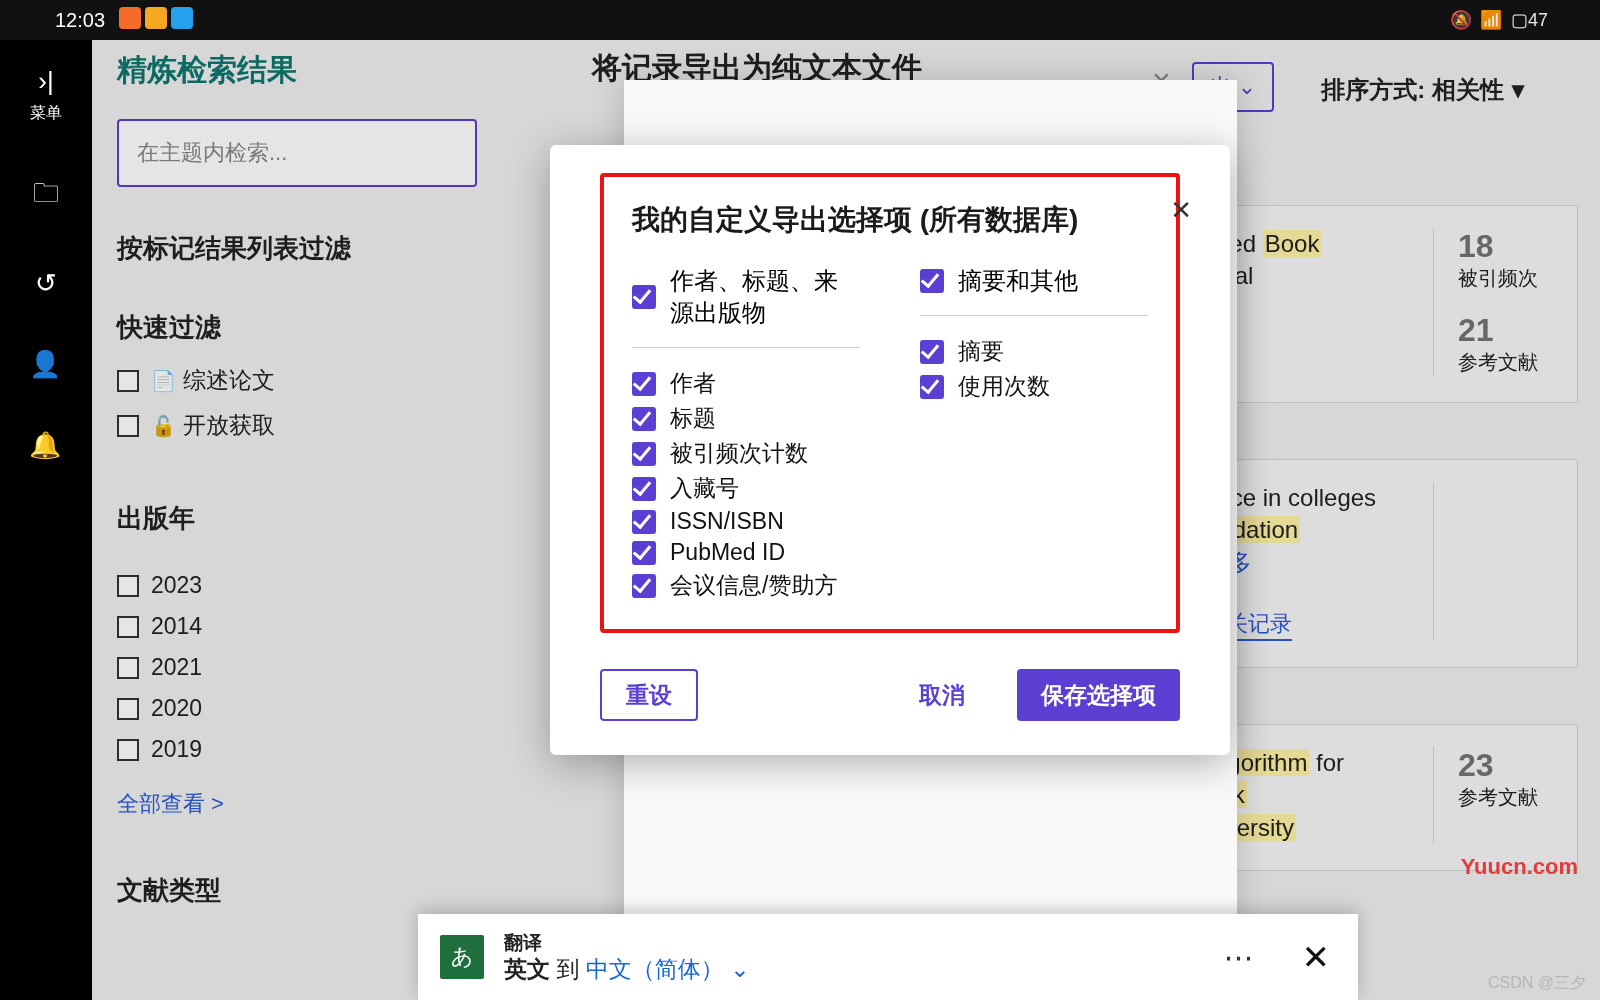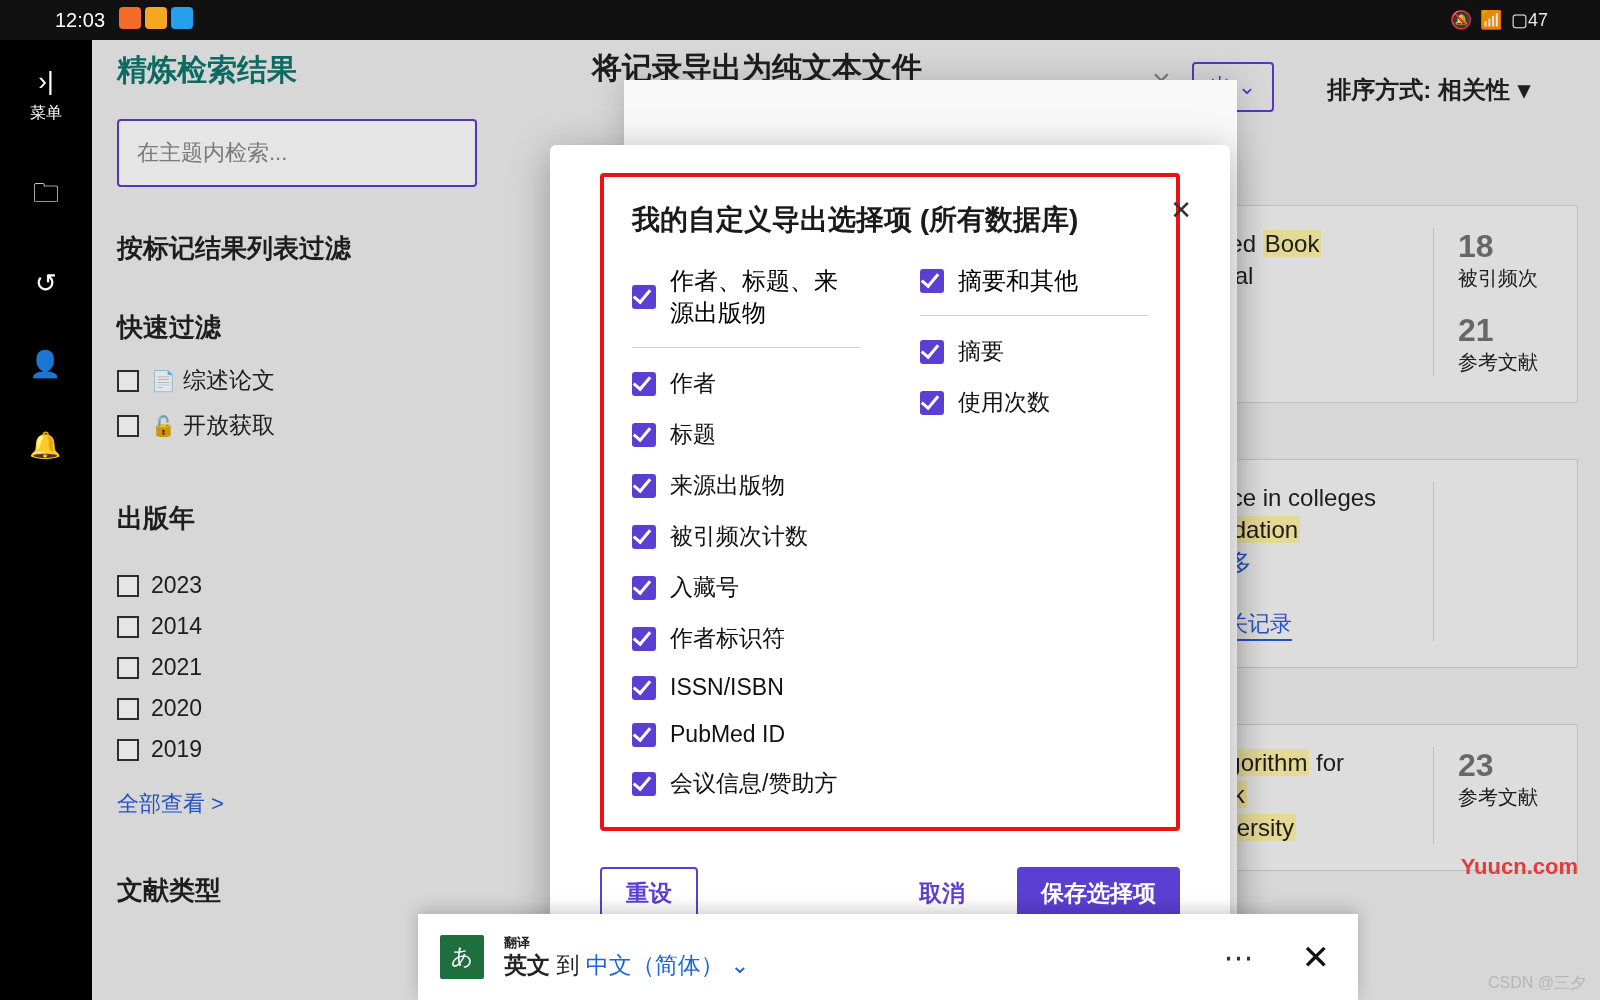--- a/index.html
+++ b/index.html
@@ -30,21 +30,21 @@
   .chk-box{ width:22px; height:22px; border:2px solid #333; background:#fff; }
   .small-icon{ width:20px; text-align:center; color:#2a5bd7; font-size:20px;}
   .years{ margin-top:36px; display:flex; flex-direction:column; gap:14px; }
   .link-more{ color:#2a5bd7; font-size:22px; margin-top:26px; display:inline-block; }
   .pubyear-h{ margin-top:60px; }
   .doctype-h{ margin-top:54px; }
   
   .top-title{ position:absolute; top:8px; left:500px; font-size:30px; font-weight:700; color:#222; }
   .outer-close{ position:absolute; top:22px; left:1060px; font-size:32px; color:#8a8a8a; }
   .out-btn{ position:absolute; top:22px; left:1100px; width:82px; height:50px; border:2px solid #5B3FD3; border-radius:4px; color:#5B3FD3; font-size:22px; display:flex; align-items:center; justify-content:center; gap:6px;}
-  .sort{ position:absolute; top:34px; right:70px; font-size:24px; font-weight:700; color:#222; display:flex; align-items:center; gap:8px;}
+  .sort{ position:absolute; top:34px; right:76px; font-size:24px; font-weight:700; color:#222; display:flex; align-items:center; gap:8px;}
   
   .cards{ position:absolute; top:165px; right:22px; width:395px; display:flex; flex-direction:column; gap:56px; }
   .card{ border:1px solid #d3d3d3; background:#f7f7f7; border-radius:2px; padding:22px 24px 26px 20px; display:flex; gap:24px; }
   .card .body{ flex:1; font-size:24px; color:#222; line-height:1.35; }
   .hl{ background:#fff2a8; padding:0 2px;}
   .more-link{ color:#2a5bd7;}
   .related-link{ color:#2a5bd7; border-bottom:2px solid #2a5bd7; font-size:22px; display:inline-block; margin-top:30px;}
   .card .meta{ width:120px; border-left:1px solid #d3d3d3; padding-left:24px; display:flex; flex-direction:column; gap:20px; }
   .big-num{ color:#737373; font-size:32px; font-weight:700; }
   .meta-label{ color:#222; font-size:20px; }
@@ -52,35 +52,35 @@
   .outer-dialog{ position:absolute; top:40px; left:532px; width:613px; height:960px; background:#f9f9f9; box-shadow:0 0 30px rgba(0,0,0,.18); }
   
   .modal{ position:absolute; top:105px; left:458px; width:680px; background:#fff; border-radius:6px; box-shadow:0 8px 40px rgba(0,0,0,.3); padding:28px 0 34px; }
   .modal-inner{ position:relative; padding:0 50px; }
   .redbox{ border:4px solid #e11; border-radius:4px; padding:24px 28px 28px; }
   .modal h2{ font-size:28px; font-weight:700; color:#1a1a1a; }
   .close-x{ position:absolute; top:22px; right:38px; font-size:26px; color:#333; cursor:pointer;}
   .cols{ display:flex; gap:60px; margin-top:26px; }
   .col{ flex:1; }
   .grp-head{ display:flex; align-items:center; gap:14px; font-size:24px; font-weight:500; padding-bottom:18px; border-bottom:1px solid #ccc; }
-  .opts{ margin-top:20px; display:flex; flex-direction:column; gap:20px;justify-content:center; }
+  .opts{ margin-top:20px; display:flex; flex-direction:column; gap:4px;justify-content:center; }
   .opt{ display:flex; align-items:center; gap:14px; font-size:23px; color:#111; }
   .chk-on{ width:24px; height:24px; background:#5B3FD3; border-radius:3px; position:relative; flex-shrink:0;}
   .chk-on::after{ content:""; position:absolute; left:5px; top:1px; width:7px; height:14px; border:solid #fff; border-width:0 3px 3px 0; transform:rotate(40deg);}
   .modal-actions{ display:flex; align-items:center; justify-content:space-between; margin:36px 50px 0; }
   .btn{ height:52px; padding:0 24px; font-size:23px; border-radius:4px; display:flex; align-items:center; cursor:pointer; }
   .btn-reset{ border:2px solid #5B3FD3; color:#5B3FD3; background:#fff; font-weight:600;}
   .btn-cancel{ background:none; color:#5B3FD3; border:none; font-weight:600;}
   .btn-save{ background:#5B3FD3; color:#fff; border:none; font-weight:600;}
   .actions-right{ display:flex; gap:28px; align-items:center;}
   
   .translate{ position:absolute; left:326px; bottom:0; width:940px; height:86px; background:#fff; box-shadow:0 -4px 16px rgba(0,0,0,.2); display:flex; align-items:center; padding:0 28px 0 0; gap:20px;}
   .t-logo{ width:44px; height:44px; background:#1f6f3e; color:#fff; display:flex; align-items:center; justify-content:center; font-size:22px; border-radius:2px; margin-left:22px;}
   .t-body{ flex:1; line-height:1.25;}
-  .t-title{ font-size:13px; font-weight:700; color:#222;}
+  .t-title{ font-size:19px; font-weight:700; color:#222;}
   .t-lang{ font-size:23px; color:#222; font-weight:700;}
   .t-lang .mid{ font-weight:400;}
   .t-lang .tgt{ color:#1a66d6; font-weight:400;}
   .t-dots{ font-size:30px; color:#333; letter-spacing:2px;}
   .t-x{ font-size:34px; color:#111; margin-left:26px;}
   
   .wm1{ position:absolute; right:22px; bottom:120px; color:#e33b3b; font-size:22px; font-weight:700;}
   .wm2{ position:absolute; right:14px; bottom:6px; color:#b6b6b6; font-size:16px;}
 </style>
 </head>
@@ -241,33 +241,25 @@
                 <div class="opt">
                     <span class="chk-on"></span>
                     <span>作者</span>
                   </div>
                 <div class="opt">
                     <span class="chk-on"></span>
                     <span>标题</span>
                   </div>
                 <div class="opt">
                     <span class="chk-on"></span>
-                    <span>来源出版物</span>
-                  </div>
-                <div class="opt">
-                    <span class="chk-on"></span>
                     <span>被引频次计数</span>
                   </div>
                 <div class="opt">
                     <span class="chk-on"></span>
                     <span>入藏号</span>
-                  </div>
-                <div class="opt">
-                    <span class="chk-on"></span>
-                    <span>作者标识符</span>
                   </div>
                 <div class="opt">
                     <span class="chk-on"></span>
                     <span>ISSN/ISBN</span>
                   </div>
                 <div class="opt">
                     <span class="chk-on"></span>
                     <span>PubMed ID</span>
                   </div>
                 <div class="opt">

